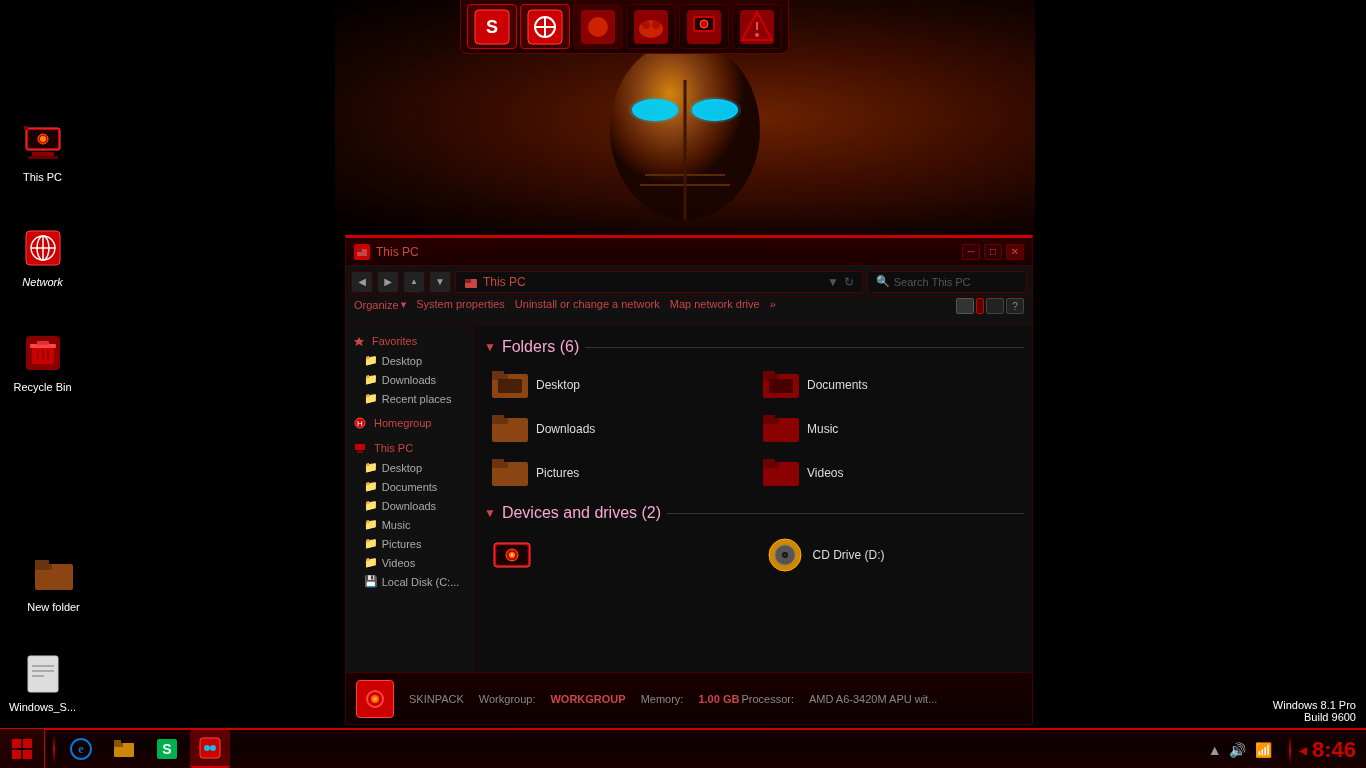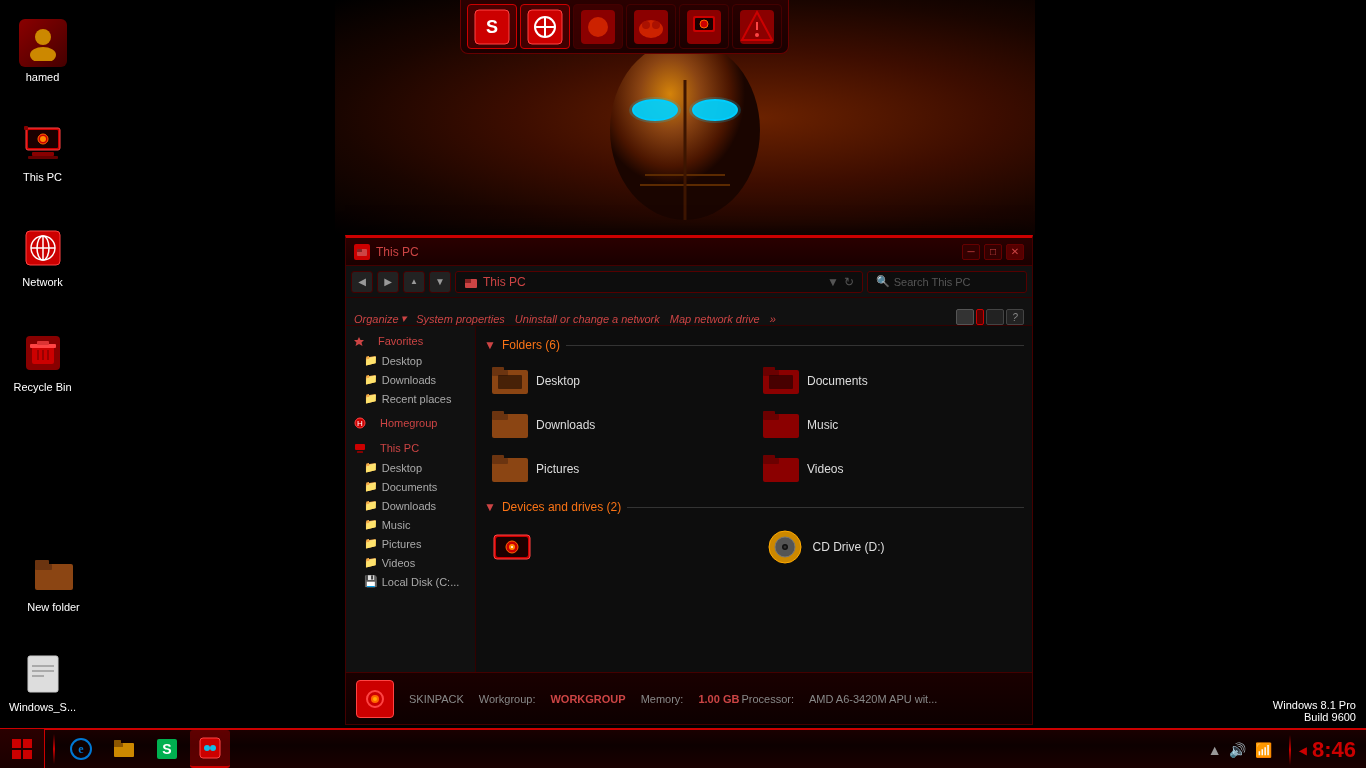--- a/index.html
+++ b/index.html
@@ -284,25 +284,24 @@
       font-size: 11px;
       display: flex;
       align-items: center;
     }
 
     
     .explorer-toolbar {
       height: 28px;
       background: #111;
       display: flex;
-      align-items: flex-end;
+      align-items: flex-start;
       padding: 0 8px;
       gap: 10px;
       border-bottom: 1px solid #330000;
-      font-style: italic;
     }
 
     .toolbar-item {
       color: #cc4444;
       font-size: 11px;
       cursor: pointer;
       display: flex;
       align-items: center;
       gap: 2px;
     }
@@ -323,21 +322,21 @@
       padding: 5px 0;
     }
 
     .sidebar-section-header {
       color: #cc4444;
       font-size: 11px;
       padding: 4px 8px;
       cursor: pointer;
       display: flex;
       align-items: center;
-      gap: 14px;
+      gap: 8px;
     }
 
     .sidebar-item {
       color: #aaa;
       font-size: 11px;
       padding: 3px 8px 3px 18px;
       cursor: pointer;
       display: flex;
       align-items: center;
       gap: 4px;
@@ -362,22 +361,22 @@
       margin-top: 4px;
     }
 
     .section-line {
       flex: 1;
       height: 1px;
       background: #333;
     }
 
     .section-title {
-      color: #f97316;
-      font-size: 12px;
+      color: #f9a8d4;
+      font-size: 16px;
     }
 
     .folder-grid {
       display: grid;
       grid-template-columns: 1fr 1fr;
       gap: 2px;
       margin-bottom: 10px;
     }
 
     .folder-item {
@@ -543,47 +542,38 @@
         <ellipse cx="120" cy="100" rx="26" ry="13" fill="#00cfff" opacity="0.2"></ellipse>
 
         <line x1="50" y1="165" x2="130" y2="165" stroke="#5c2a00" stroke-width="2"></line>
         <line x1="45" y1="175" x2="135" y2="175" stroke="#5c2a00" stroke-width="2"></line>
 
         <line x1="90" y1="70" x2="90" y2="210" stroke="#3d1500" stroke-width="3"></line>
       </svg>
     </div>
   </div>
 
-  <div class="desktop-icon" style="top:15px;left:5px;">
-    <div class="icon-img" style="background:linear-gradient(135deg,#8b0000,#440000);">
-      <svg width="36" height="36" viewBox="0 0 36 36">
-          <circle cx="18" cy="12" r="8" fill="#cc8800"></circle>
-          <ellipse cx="18" cy="30" rx="13" ry="8" fill="#cc8800"></ellipse>
-        </svg>
-    </div>
-    <span class="icon-label">hamed</span>
-  </div>
 
   <div class="desktop-icon" style="top:115px;left:5px;">
     <div class="icon-img" style="background:transparent;">
       <svg width="42" height="42" viewBox="0 0 42 42">
         <rect x="4" y="6" width="34" height="22" rx="2" fill="#cc0000" stroke="#ff4444" stroke-width="1"></rect>
         <rect x="6" y="8" width="30" height="18" rx="1" fill="#1a0000"></rect>
         <rect x="2" y="4" width="4" height="4" rx="1" fill="#880000"></rect>
 
         <circle cx="21" cy="17" r="5" fill="#cc0000" stroke="#ff6600" stroke-width="1"></circle>
         <circle cx="21" cy="17" r="3" fill="#ff8800"></circle>
         <rect x="10" y="30" width="22" height="4" rx="1" fill="#880000"></rect>
         <rect x="6" y="34" width="30" height="3" rx="1" fill="#660000"></rect>
       </svg>
     </div>
     <span class="icon-label">This PC</span>
   </div>
 
-  <div class="desktop-icon" style="top:220px;left:5px;">
+  <div class="desktop-icon" style="top:220px;left:5px;font-style:italic;">
     <div class="icon-img" style="background:transparent;">
       <svg width="42" height="42" viewBox="0 0 42 42">
         <rect x="4" y="4" width="34" height="34" rx="4" fill="#cc0000" stroke="#ff4444" stroke-width="1"></rect>
         <circle cx="21" cy="21" r="12" fill="none" stroke="#fff" stroke-width="1.5"></circle>
         <line x1="21" y1="9" x2="21" y2="33" stroke="#fff" stroke-width="1.5"></line>
         <line x1="9" y1="21" x2="33" y2="21" stroke="#fff" stroke-width="1.5"></line>
         <ellipse cx="21" cy="21" rx="6" ry="12" fill="none" stroke="#fff" stroke-width="1.5"></ellipse>
       </svg>
     </div>
     <span class="icon-label">Network</span>

